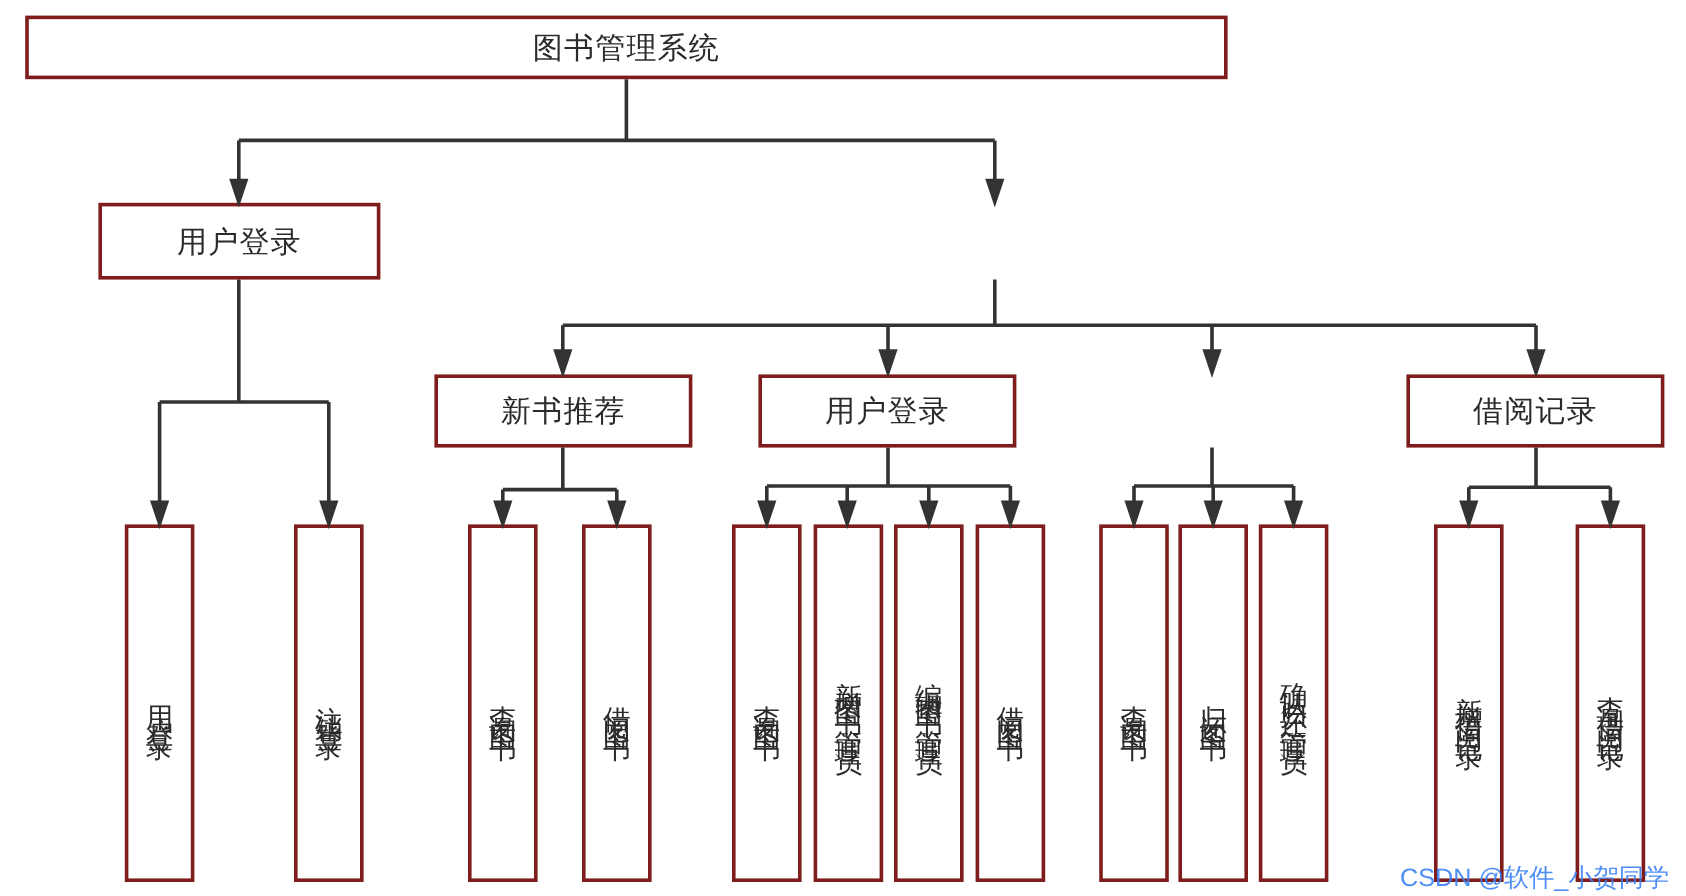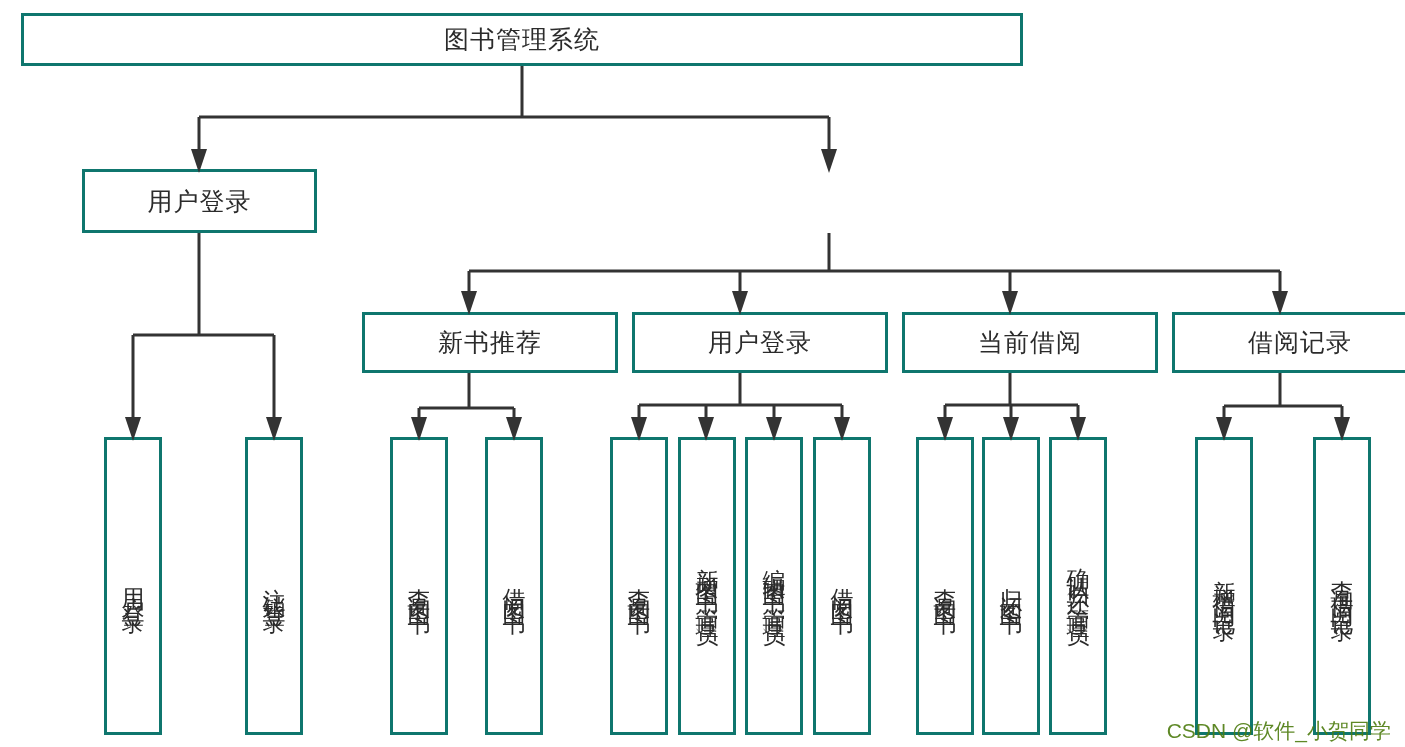--- a/index.html
+++ b/index.html
@@ -21,53 +21,53 @@
     left: 0;
     top: 0;
     width: 1405px;
     height: 747px;
     z-index: 2;
     pointer-events: none;
   }
   .node {
     position: absolute;
     box-sizing: border-box;
-    border: 3px solid #0f766e;
+    border: 3px solid #7f1d1d;
     background: #ffffff;
     display: flex;
     align-items: center;
     justify-content: center;
     z-index: 1;
   }
   .node span {
     white-space: nowrap;
   }
   .root-node span,
   .lvl2 span,
   .lvl3 span {
     font-size: 25px;
     letter-spacing: 1px;
   }
   .root-node { left: 21px; top: 13px; width: 1002px; height: 53px; }
   .lvl2 { top: 169px; width: 235px; height: 64px; }
-  .lvl3 { top: 312px; width: 256px; height: 61px; }
+  .lvl3 { top: 312px; width: 215px; height: 61px; }
   .leaf { top: 437px; width: 58px; height: 298px; }
   .leaf span {
     writing-mode: vertical-rl;
     text-orientation: mixed;
     font-size: 23px;
     letter-spacing: 8px;
     line-height: 1;
   }
   #watermark {
     position: absolute;
     right: 14px;
     bottom: 2px;
     font-size: 21px;
-    color: #4d7c0f;
+    color: #3b82f6;
     opacity: 0.9;
     z-index: 10;
     white-space: nowrap;
     text-align: center;
   }
 </style>
 </head>
 <body>
 
 <div id="canvas">
@@ -119,23 +119,20 @@
   <div class="node lvl2" style="left:82px">
     <span>用户登录</span>
   </div>
 
   <div class="node lvl3" style="left:362px">
     <span>新书推荐</span>
   </div>
   <div class="node lvl3" style="left:632px">
     <span>用户登录</span>
   </div>
-  <div class="node lvl3" style="left:902px">
-    <span>当前借阅</span>
-  </div>
   <div class="node lvl3" style="left:1172px">
     <span>借阅记录</span>
   </div>
 
   <div class="node leaf" style="left:104px">
     <span>用户登录</span>
   </div>
   <div class="node leaf" style="left:245px">
     <span>注销登录</span>
   </div>

